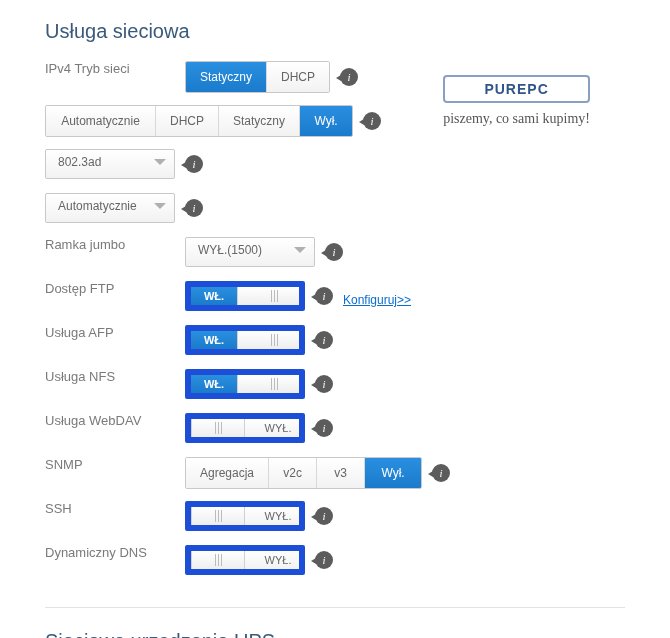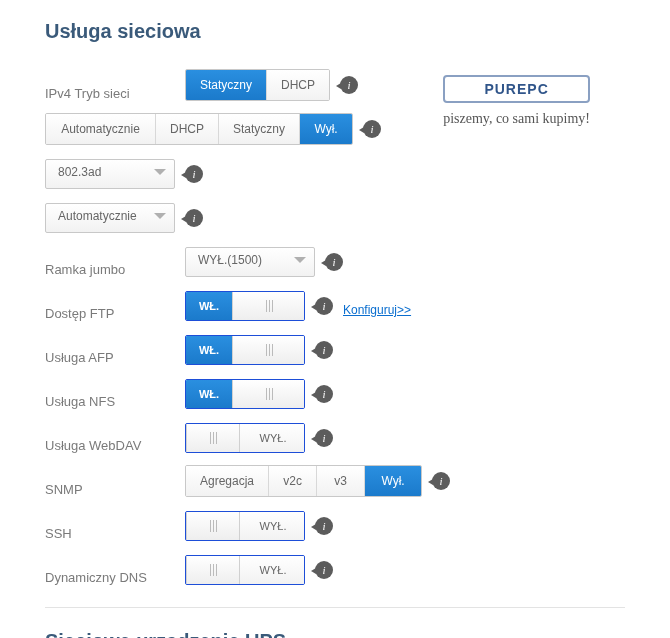--- a/index.html
+++ b/index.html
@@ -1,27 +1,27 @@
 <!DOCTYPE html>
 <html><head>
   <meta charset="utf-8">
   <style>
     * { box-sizing: border-box; margin: 0; padding: 0; font-family: Arial, Helvetica, sans-serif; }
     body { background: #fff; width: 670px; padding: 20px 45px; color: #333; font-size: 13px; }
-    .section-title { font-size: 20px; font-weight: 700; color: #3a5a7a; margin-bottom: 18px; }
-    .row { display: flex; align-items: flex-end; min-height: 40px; margin-bottom: 4px; }
+    .section-title { font-size: 20px; font-weight: 400; color: #3a5a7a; margin-bottom: 18px; }
+    .row { display: flex; align-items: flex-start; min-height: 40px; margin-bottom: 4px; }
     .label { width: 140px; color: #7a7a7a; font-size: 13px; flex-shrink: 0; }
     .controls { display: flex; align-items: center; gap: 10px; }
     .seg-group { display: flex; border: 1px solid #c8c8c8; border-radius: 2px; overflow: hidden; background: #fff; }
     .seg { padding: 0 14px; height: 30px; line-height: 30px; font-size: 12px; color: #666; background: linear-gradient(#fff, #f2f2f2); border-right: 1px solid #d8d8d8; cursor: pointer; text-align: center; min-width: 62px; }
     .seg:last-child { border-right: none; }
     .seg.active { background: linear-gradient(#2a8fe0, #1b7acb); color: #fff; }
     .select { display: inline-flex; align-items: center; justify-content: space-between; width: 130px; height: 30px; border: 1px solid #c8c8c8; border-radius: 2px; background: linear-gradient(#fff, #f2f2f2); padding: 0 8px 4px 12px; font-size: 12px; color: #666; cursor: pointer; }
     .select .arrow { width: 0; height: 0; border-left: 6px solid transparent; border-right: 6px solid transparent; border-top: 6px solid #b0b0b0; }
-    .toggle { display: flex; width: 120px; height: 30px; border: 1px solid #1d4ed8; border-radius: 2px; overflow: hidden; cursor: pointer; }
+    .toggle { display: flex; width: 120px; height: 30px; border: 6px solid #1d4ed8; border-radius: 2px; overflow: hidden; cursor: pointer; }
     .toggle .on { background: linear-gradient(#2a8fe0, #1b7acb); color: #fff; display: flex; align-items: center; justify-content: center; font-size: 11px; font-weight: bold; }
     .toggle .off-lbl { background: linear-gradient(#fff, #f2f2f2); color: #666; display: flex; align-items: center; justify-content: center; font-size: 11px; }
     .toggle .handle { background: linear-gradient(#fff, #eee); border-left: 1px solid #d0d0d0; border-right: 1px solid #d0d0d0; display: flex; align-items: center; justify-content: center; gap: 2px; }
     .toggle .handle .b { width: 1px; height: 12px; background: #bbb; }
     .toggle.state-on .on { flex: 0 0 46px; }
     .toggle.state-on .handle { flex: 0 0 74px; }
     .toggle.state-off .handle { flex: 0 0 54px; }
     .toggle.state-off .off-lbl { flex: 0 0 66px; }
     .info { width: 18px; height: 18px; border-radius: 50%; background: #5c5c5c; color: #fff; display: inline-flex; align-items: center; justify-content: center; font-size: 11px; font-style: italic; font-family: Georgia, serif; cursor: pointer; position: relative; }
     .info::after { content: ""; position: absolute; left: -4px; top: 7px; border-top: 3px solid transparent; border-bottom: 3px solid transparent; border-right: 5px solid #5c5c5c; }

